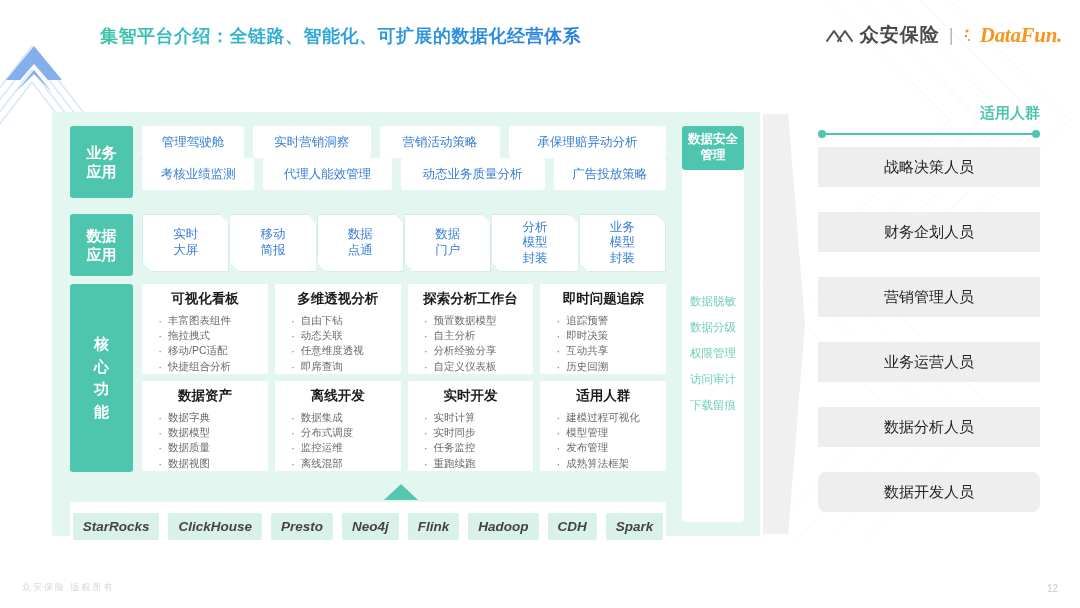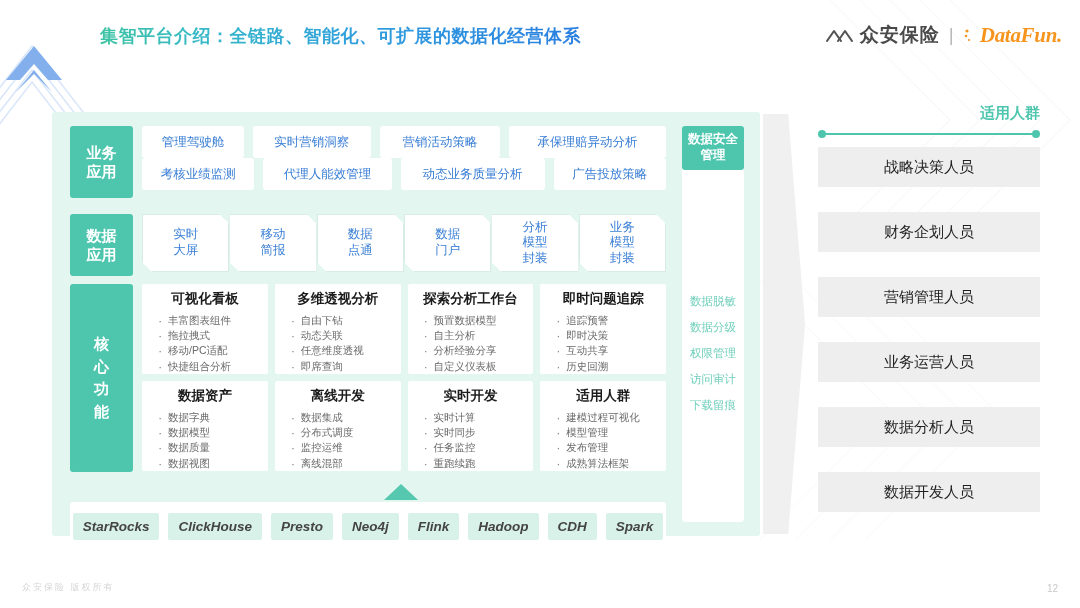--- a/index.html
+++ b/index.html
@@ -159,21 +159,21 @@
   .aud-rule .line { position: absolute; left: 4px; right: 4px; top: 3px; height: 2px; background: #4ec6ae; }
   .aud-rule .dot { position: absolute; top: 0; width: 8px; height: 8px; border-radius: 50%; background: #4ec6ae; }
   .aud-rule .dot.l { left: 0; }
   .aud-rule .dot.r { right: 0; }
   .aud-item {
     background: #eeeeee; color: #1f1f1f;
     height: 40px; margin-bottom: 25px;
     display: flex; align-items: center; justify-content: center;
     font-size: 15px; white-space: nowrap;
   }
-  .aud-item:last-child { margin-bottom: 0; }
+  .aud-item:last-child { margin-bottom: 0; border-radius: 8px; }
 
   
   .footer-copy {
     position: absolute; left: 22px; bottom: 14px;
     font-size: 9px; color: #d6d6d6; letter-spacing: 2px; white-space: nowrap;
   }
   .footer-page {
     position: absolute; right: 22px; bottom: 14px;
     font-size: 10px; color: #c9c9c9;
   }

